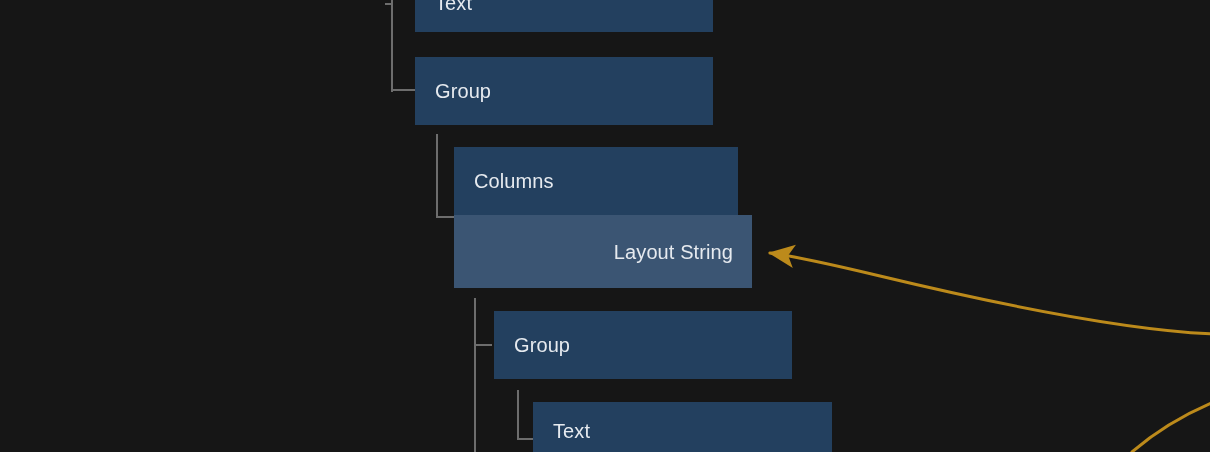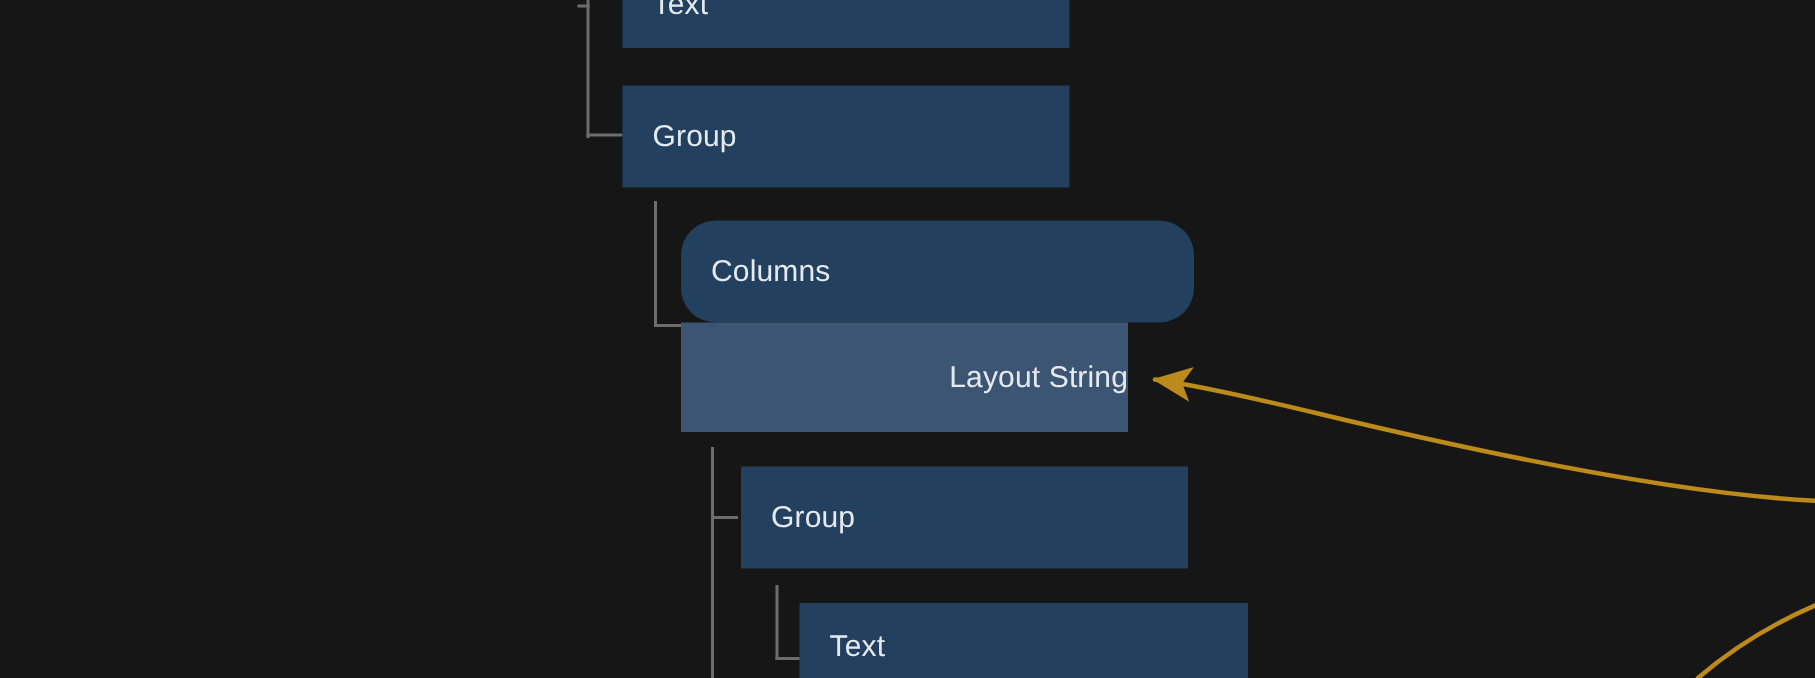--- a/index.html
+++ b/index.html
@@ -31,21 +31,21 @@
     font-size: 20px;
     line-height: 1;
     letter-spacing: 0.1px;
     white-space: nowrap;
   }
   .node.align-left .node-label { padding-left: 20px; }
   .node.align-right {
     justify-content: flex-end;
     background: #3b5573;
   }
-  .node.align-right .node-label { }
+  .node.align-right .node-label { padding-right: 19px; }
 
   
   .conn {
     position: absolute;
     background: #6d6d6d;
   }
   .conn.v { width: 2px; }
   .conn.h { height: 2px; }
 
   
@@ -75,21 +75,21 @@
       <div class="conn h" style="left: 517px; top: 438px; width: 18px; background: rgb(109, 109, 109);"></div>
     </div>
 
   <div id="nodes">
       <div class="node align-left" style="left: 415px; top: -26px; width: 298px; height: 58px; background: rgb(35, 64, 95);">
         <span class="node-label" style="color: rgb(230, 234, 239);">Text</span>
       </div>
       <div class="node align-left" style="left: 415px; top: 57px; width: 298px; height: 68px; background: rgb(35, 64, 95);">
         <span class="node-label" style="color: rgb(230, 234, 239);">Group</span>
       </div>
-      <div class="node align-left" style="left: 454px; top: 147px; width: 342px; height: 68px; background: rgb(35, 64, 95); border-radius: 23px;">
+      <div class="node align-left" style="left: 454px; top: 147px; width: 284px; height: 68px; background: rgb(35, 64, 95);">
         <span class="node-label" style="color: rgb(230, 234, 239);">Columns</span>
       </div>
       <div class="node align-right" style="left: 454px; top: 215px; width: 298px; height: 73px; background: rgb(59, 85, 115);">
         <span class="node-label" style="color: rgb(230, 234, 239);">Layout String</span>
       </div>
       <div class="node align-left" style="left: 494px; top: 311px; width: 298px; height: 68px; background: rgb(35, 64, 95);">
         <span class="node-label" style="color: rgb(230, 234, 239);">Group</span>
       </div>
       <div class="node align-left" style="left: 533px; top: 402px; width: 299px; height: 58px; background: rgb(35, 64, 95);">
         <span class="node-label" style="color: rgb(230, 234, 239);">Text</span>

